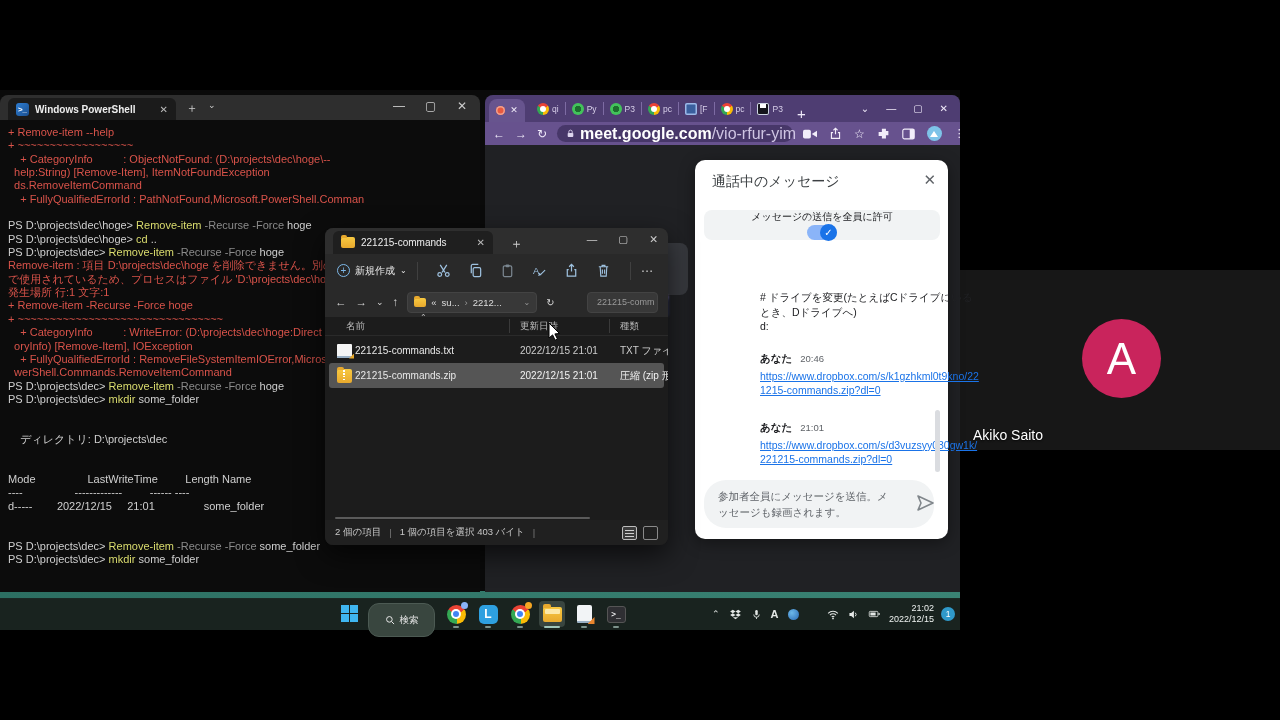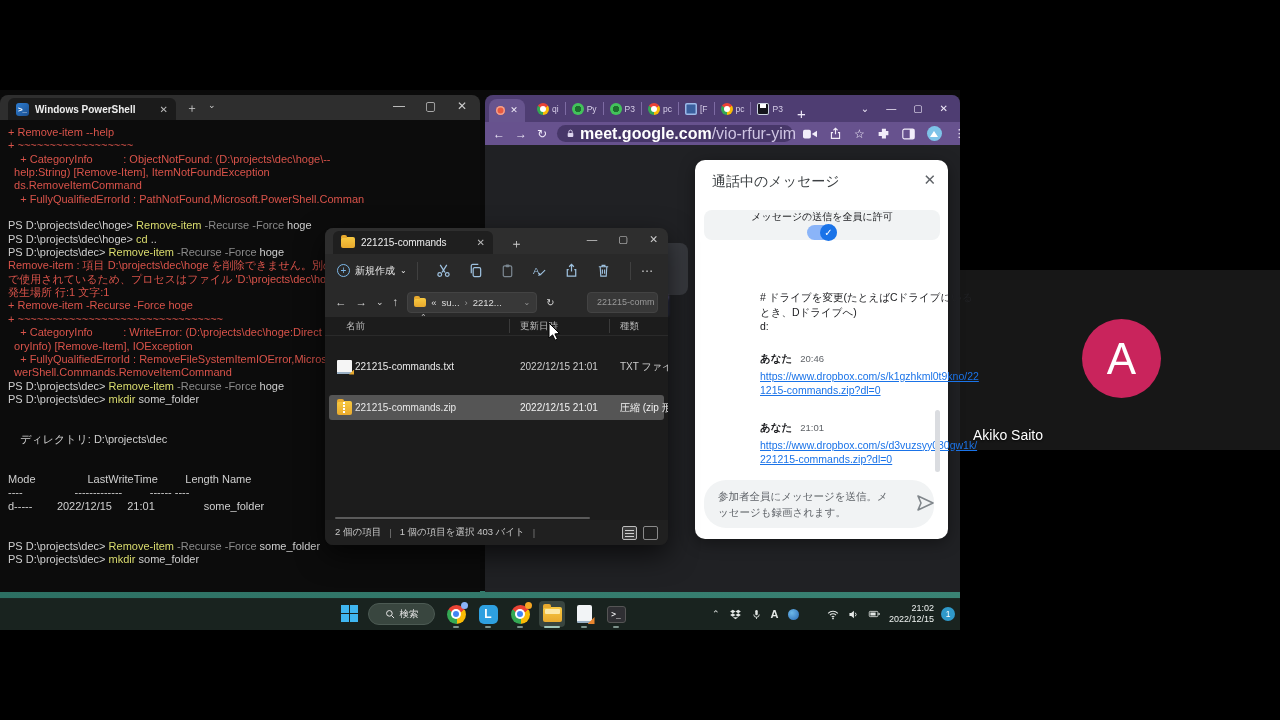--- a/index.html
+++ b/index.html
@@ -104,21 +104,21 @@
   .tb-sep{width:1px;height:18px;background:#404040;margin:0 10px;}
   .tb-ic{width:32px;display:flex;justify-content:center;color:#9fc2e0;}
   #exp-addr{left:0;top:59px;width:100%;height:30px;background:#292929;display:flex;align-items:center;padding:0 10px;gap:9px;}
   .addr-g{color:#d5d5d5;font-size:11.5px;}
   #addr-pill{width:130px;height:21px;background:#383838;border:1px solid #434343;border-radius:4px;display:flex;align-items:center;gap:5px;padding:0 6px;font-size:9.5px;color:#ddd;white-space:nowrap;overflow:hidden;}
   #search-pill{width:71px;height:21px;background:#383838;border:1px solid #434343;border-radius:4px;display:flex;align-items:center;gap:4px;padding:0 5px;font-size:9px;color:#9a9a9a;white-space:nowrap;overflow:hidden;margin-left:auto;}
   #exp-headers{left:0;top:89px;width:100%;height:19px;border-bottom:1px solid #2a2a2a;color:#bdbdbd;font-size:9.5px;}
   #exp-headers .h{position:absolute;top:3px;}
   .hdr-sep{position:absolute;top:2px;width:1px;height:14px;background:#3a3a3a;}
   #file-rows{left:0;top:110px;width:100%;}
-  .frow{position:relative;height:25px;display:flex;align-items:center;margin:16px 4px;border-radius:3px;color:#e8e8e8;font-size:10px;}
+  .frow{position:relative;height:25px;display:flex;align-items:center;margin:0 4px;border-radius:3px;color:#e8e8e8;font-size:10px;}
   .frow.sel{background:#555555;}
   .frow .name{position:absolute;left:26px;white-space:nowrap;}
   .frow .date{position:absolute;left:191px;color:#cdcdcd;white-space:nowrap;}
   .frow.sel .date,.frow.sel .type{color:#f2f2f2;}
   .frow .type{position:absolute;left:291px;color:#cdcdcd;white-space:nowrap;overflow:hidden;max-width:48px;}
   .fic{position:absolute;left:8px;width:15px;height:14px;}
   .fic-txt{background:#f5f5f5;border-radius:1px;box-shadow:inset 0 -9px 0 -7px #9ab0c4, inset 0 -15px 0 -13px #9ab0c4;}
   .fic-txt::after{content:"";position:absolute;right:-2px;bottom:-1px;width:5px;height:5px;background:#e8a92d;clip-path:polygon(0 100%,100% 0,100% 100%);}
   .fic-zip{background:linear-gradient(#f8c941,#e8a92d);border-radius:2px;}
   .fic-zip::before{content:"";position:absolute;left:0;top:-2px;width:7px;height:3px;background:#e8a92d;border-radius:2px 2px 0 0;}
@@ -128,21 +128,21 @@
   .st-sep{color:#7a7a7a;}
   #view-btns{margin-left:auto;display:flex;gap:6px;}
   .vb{width:15px;height:14px;border:1px solid #8a8a8a;border-radius:2px;position:relative;}
   .vb.active{background:#3d3d3d;border-color:#bdbdbd;}
   .vb.lines::after{content:"";position:absolute;left:2px;top:3px;width:9px;height:7px;background:repeating-linear-gradient(#cfcfcf 0 1px,transparent 1px 3px);}
 
   
   #taskbar{left:0;top:508px;width:960px;height:32px;background:rgba(26,36,32,.96);z-index:5;}
   #start-btn{left:341px;top:7px;width:17px;height:17px;display:grid;grid-template-columns:8px 8px;grid-gap:1px;}
   #start-btn span{width:8px;height:8px;background:#3fb6f0;}
-  #tb-search{left:368px;top:5px;width:67px;height:22px;background:#39463f;border:1px solid #4c5a53;border-radius:11px;display:flex;align-items:center;justify-content:center;gap:5px;color:#e8e8e8;font-size:9.5px;}
+  #tb-search{left:368px;top:5px;width:67px;height:34px;background:#39463f;border:1px solid #4c5a53;border-radius:11px;display:flex;align-items:center;justify-content:center;gap:5px;color:#e8e8e8;font-size:9.5px;}
   #tb-apps{left:443px;top:3px;display:flex;gap:6px;}
   .tapp{width:26px;height:26px;border-radius:4px;display:flex;align-items:center;justify-content:center;position:relative;}
   .tapp.active{background:#39453f;}
   .tapp::after{content:"";position:absolute;bottom:-1px;left:10px;width:6px;height:2.5px;border-radius:2px;background:#7d938c;}
   .tapp.active::after{left:5px;width:16px;background:#9fc5ba;}
   .ic-chrome{width:19px;height:19px;border-radius:50%;background:conic-gradient(from -60deg,#ea4335 0 120deg,#fbbc05 0 240deg,#34a853 0 360deg);position:relative;}
   .ic-chrome::before{content:"";position:absolute;left:4.5px;top:4.5px;width:10px;height:10px;border-radius:50%;background:#fff;}
   .ic-chrome::after{content:"";position:absolute;left:6.5px;top:6.5px;width:6px;height:6px;border-radius:50%;background:#4285f4;}
   .app-badge{position:absolute;top:1px;right:1px;width:7px;height:7px;border-radius:50%;}
   .ic-line{width:19px;height:19px;border-radius:5px;background:#2ea0e0;color:#fff;font-weight:bold;font-size:12px;line-height:19px;text-align:center;}

